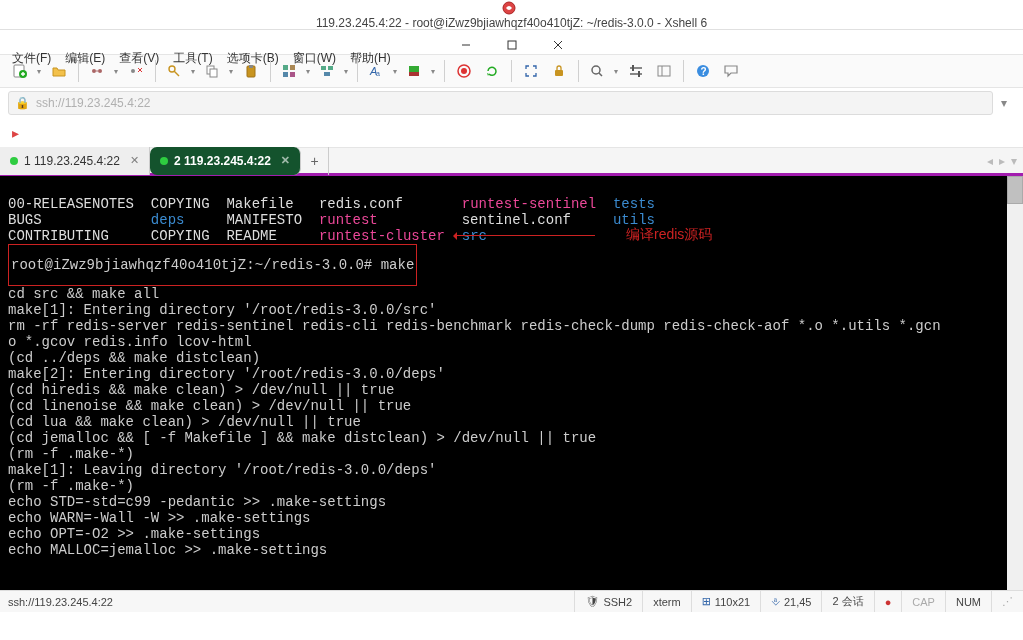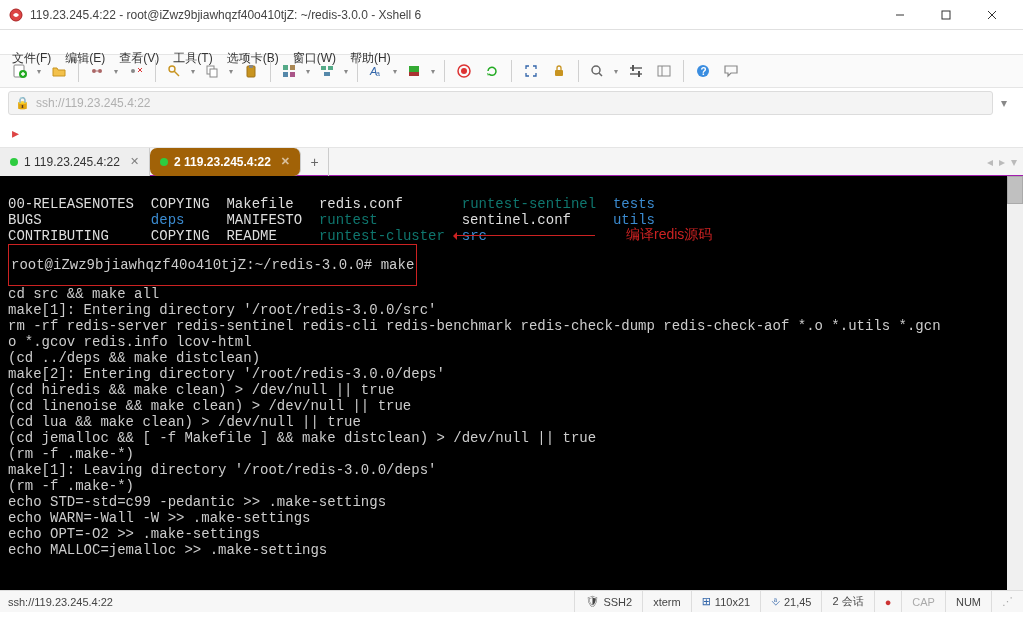--- a/index.html
+++ b/index.html
@@ -1,46 +1,46 @@
 <!DOCTYPE html>
 <html><head>
 <meta charset="utf-8">
 <style>
 * { margin: 0; padding: 0; box-sizing: border-box; }
 body { font-family: "Microsoft YaHei", "Segoe UI", Tahoma, sans-serif; font-size: 12px; background: #fff; overflow: hidden; width: 1023px; height: 640px; }
-.titlebar { height: 30px; background: #fff; display: flex; align-items: center; padding: 0 8px; border-bottom: 1px solid #e0e0e0; }
+.titlebar { height: 30px; background: #fff; display: flex; align-items: center; padding: 0 8px; border-bottom: 1px solid #e0e0e0; flex-direction: column; }
 .titlebar-icon { width: 16px; height: 16px; margin-right: 6px; display:inline-flex; align-items:center; justify-content:center; }
 .titlebar-title { flex: 1; font-size: 12px; color: #444; }
 .win-controls { display: flex; }
 .win-btn { width: 46px; height: 30px; display: flex; align-items: center; justify-content: center; color: #666; cursor: pointer; }
 .menubar { height: 24px; display: flex; align-items: center; padding: 0 12px; gap: 14px; font-size: 12px; color: #333; }
 .menu-item { cursor: pointer; margin-top: 32px; }
 .toolbar { height: 34px; border-top: 1px solid #e5e5e5; border-bottom: 1px solid #e5e5e5; display: flex; align-items: center; padding: 0 8px; gap: 2px; background: #fafafa; }
 .tb-btn { width: 26px; height: 26px; display: flex; align-items: center; justify-content: center; cursor: pointer; border-radius: 2px; position: relative; }
 .tb-btn.with-arrow { width: 36px; justify-content: flex-start; padding-left: 4px; }
 .tb-btn.with-arrow::after { content: "▾"; font-size: 8px; color: #888; position: absolute; right: 3px; }
 .tb-sep { width: 1px; height: 22px; background: #d0d0d0; margin: 0 4px; }
 .addr-bar { height: 30px; display: flex; align-items: center; padding: 4px 8px; background:#fff; }
 .addr-input { flex: 1; height: 24px; border: 1px solid #dcdcdc; border-radius: 3px; background: #f4f4f4; display: flex; align-items: center; padding: 0 6px; color: #b0b0b0; font-size: 12px; }
 .addr-lock { color: #caa84c; margin-right: 6px; }
 .addr-arrow { width: 22px; text-align: center; color: #888; }
 .hint-bar { height: 30px; display: flex; align-items: center; padding: 0 12px; color: #aaa; font-size: 12px; border-bottom: 1px solid #e5e5e5; }
 .hint-flag { color: #d44; margin-right: 6px; font-size: 14px; }
-.tab-row { height: 28px; display: flex; align-items: center; background: #f5f5f5; border-bottom: 1px solid #a21caf; position: relative; }
+.tab-row { height: 28px; display: flex; align-items: center; background: #f5f5f5; border-bottom: 3px solid #a21caf; position: relative; }
 .sess-tab { height: 28px; display: flex; align-items: center; padding: 0 10px; border-right: 1px solid #ccc; cursor: pointer; font-size: 12px; gap: 6px; }
 .sess-tab.inactive { background: #eee; color: #333; }
-.sess-tab.active { background: #a16207; color: #fff; font-weight: bold; border-radius: 7px; }
+.sess-tab.active { background: #14532d; color: #fff; font-weight: bold; border-radius: 7px; }
 .tab-dot { width: 8px; height: 8px; border-radius: 50%; background: #2ecc40; }
 .tab-close { font-size: 11px; opacity: 0.6; margin-left: 4px; }
 .tab-add { width: 28px; text-align: center; font-size: 14px; color: #666; cursor: pointer; border-right: 1px solid #ccc; height: 28px; line-height: 28px; }
 .tab-nav { position: absolute; right: 6px; color: #bbb; display: flex; gap: 6px; }
 .terminal { background: #000; height: 414px; padding: 4px 8px; font-family: "Courier New", Consolas, monospace; font-size: 14px; line-height: 16px; color: #ccc; overflow: hidden; white-space: pre; position: relative; }
 .term-scrollbar { position: absolute; right: 0; top: 0; width: 16px; height: 100%; background: #f0f0f0; }
 .term-scrollbar-thumb { background: #c0c0c0; width: 100%; height: 28px; border: 1px solid #aaa; position: absolute; top: 0; }
-.c-green { color: #0f766e; }
+.c-green { color: #ec4899; }
 .c-blue { color: #3B8BD0; }
 .c-white { color: #ddd; margin-top: 11px; }
 .redbox { border: 1px solid #cc2222; display: inline-block; padding: 12px 2px; }
 .annotation { position: absolute; color: #cc2222; font-family: "Microsoft YaHei", sans-serif; font-size: 14px; pointer-events: none; }
 .arrow-line { position: absolute; height: 1px; background: #cc2222; }
 .arrow-line::before { content: ""; position: absolute; left: -6px; top: -3px; border: 4px solid transparent; border-right-color: #cc2222; }
 .statusbar { height: 22px; border-top: 1px solid #ddd; display: flex; align-items: center; font-size: 11px; color: #444; background: #f7f7f7; }
 .sb-left { flex: 1; padding-left: 8px; }
 .sb-cell { padding: 0 10px; border-left: 1px solid #ddd; height: 100%; display: flex; align-items: center; gap: 4px; }
 .ic { display: inline-flex; width: 16px; height: 16px; align-items: center; justify-content: center; }

